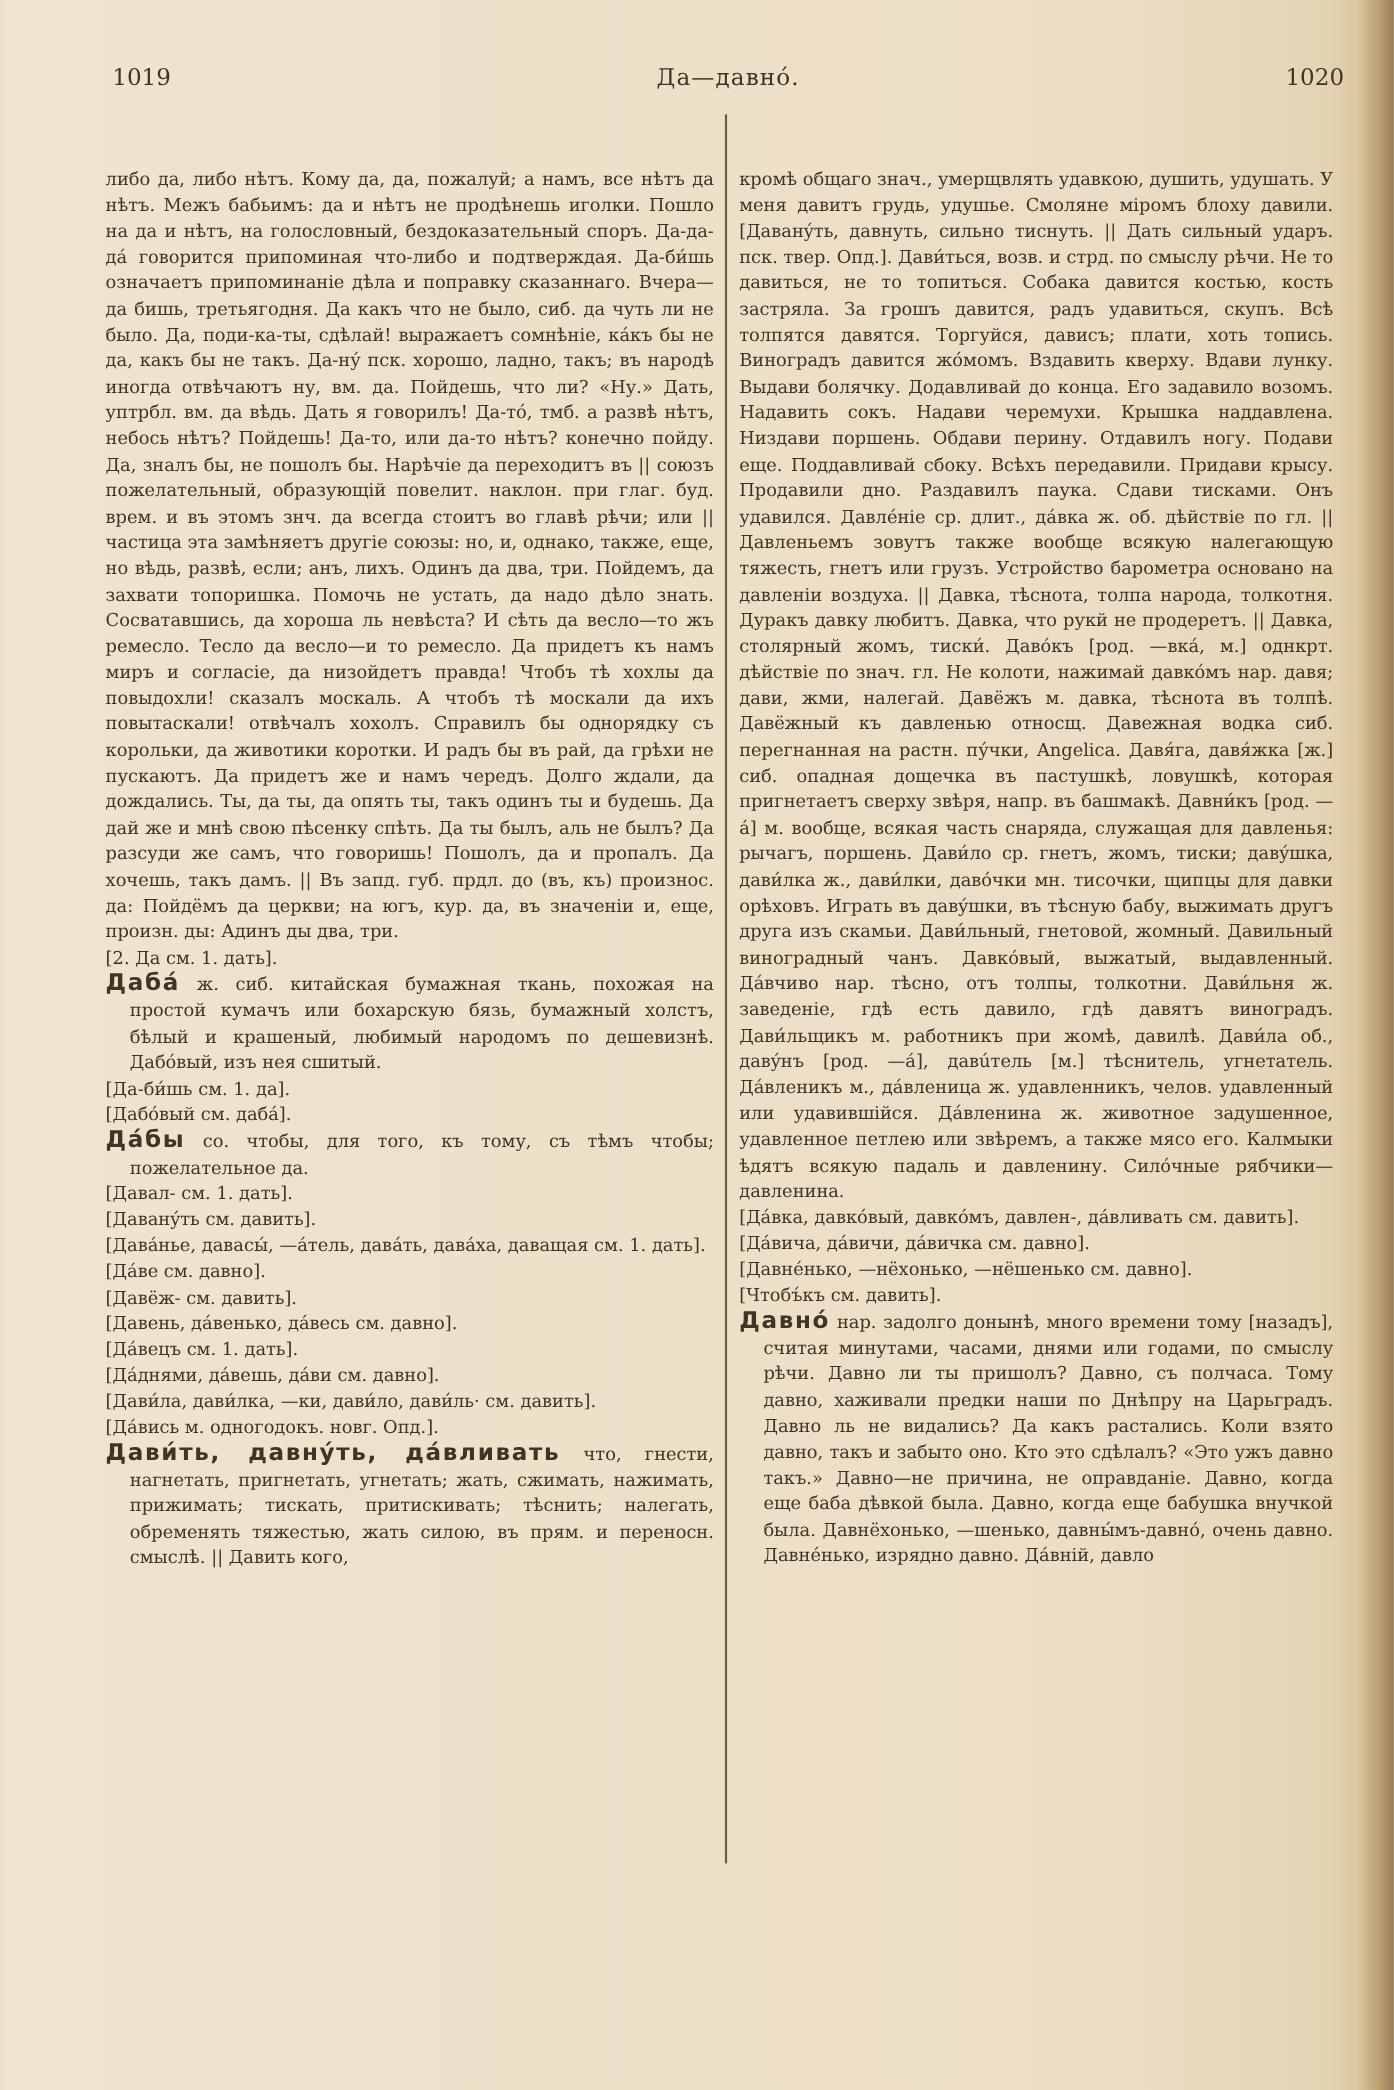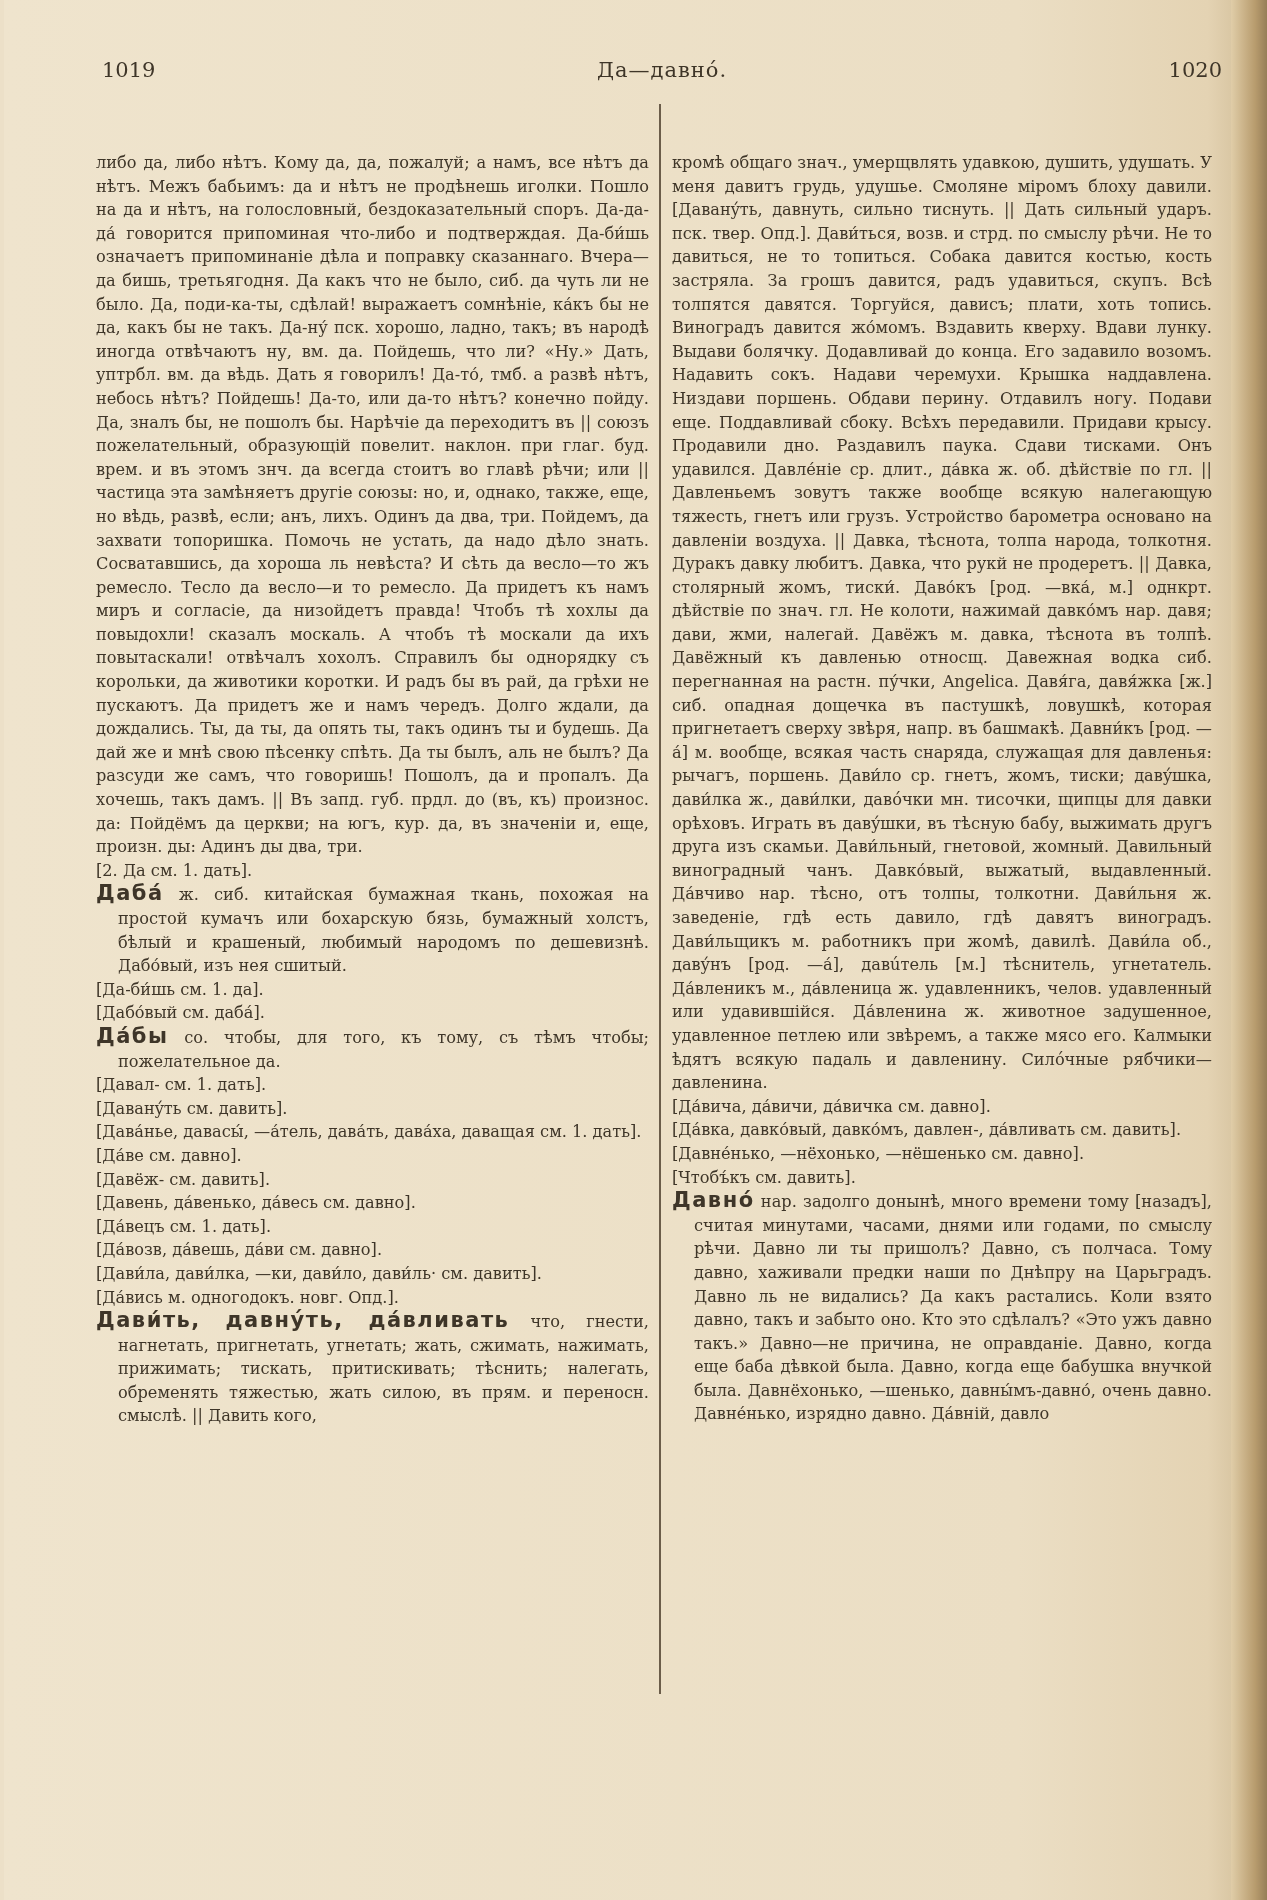--- a/index.html
+++ b/index.html
@@ -37,27 +37,27 @@
       <p class="entry"><span>[Да-би́шь см. 1. да].</span></p>
       <p class="entry"><span>[Дабо́вый см. даба́].</span></p>
       <p class="entry"><span class="hw">Да́бы</span><span> со. чтобы, для того, къ тому, съ тѣмъ чтобы; пожелательное да.</span></p>
       <p class="entry"><span>[Давал- см. 1. дать].</span></p>
       <p class="entry"><span>[Даванýть см. давить].</span></p>
       <p class="entry"><span>[Дава́нье, давасы́, —а́тель, дава́ть, дава́ха, даващая см. 1. дать].</span></p>
       <p class="entry"><span>[Да́ве см. давно].</span></p>
       <p class="entry"><span>[Давёж- см. давить].</span></p>
       <p class="entry"><span>[Давень, да́венько, да́весь см. давно].</span></p>
       <p class="entry"><span>[Да́вецъ см. 1. дать].</span></p>
-      <p class="entry"><span>[Да́возв, да́вешь, да́ви см. давно].</span></p>
+      <p class="entry"><span>[Да́днями, да́вешь, да́ви см. давно].</span></p>
       <p class="entry"><span>[Дави́ла, дави́лка, —ки, дави́ло, дави́ль· см. давить].</span></p>
       <p class="entry"><span>[Да́вись м. одногодокъ. новг. Опд.].</span></p>
       <p class="entry"><span class="hw">Дави́ть, давнýть, да́вливать</span><span> что, гнести, нагнетать, пригнетать, угнетать; жать, сжимать, нажимать, прижимать; тискать, притискивать; тѣснить; налегать, обременять тяжестью, жать силою, въ прям. и переносн. смыслѣ. || Давить кого,</span></p>
     </div>
   <div class="rule"></div>
   <div class="col col-r" id="col-right">
       <p class="entry cont"><span>кромѣ общаго знач., умерщвлять удавкою, душить, удушать. У меня давитъ грудь, удушье. Смоляне міромъ блоху давили. [Даванýть, давнуть, сильно тиснуть. || Дать сильный ударъ. пск. твер. Опд.]. Дави́ться, возв. и стрд. по смыслу рѣчи. Не то давиться, не то топиться. Собака давится костью, кость застряла. За грошъ давится, радъ удавиться, скупъ. Всѣ толпятся давятся. Торгуйся, дависъ; плати, хоть топись. Виноградъ давится жо́момъ. Вздавить кверху. Вдави лунку. Выдави болячку. Додавливай до конца. Его задавило возомъ. Надавить сокъ. Надави черемухи. Крышка наддавлена. Низдави поршень. Обдави перину. Отдавилъ ногу. Подави еще. Поддавливай сбоку. Всѣхъ передавили. Придави крысу. Продавили дно. Раздавилъ паука. Сдави тисками. Онъ удавился. Давле́ніе ср. длит., да́вка ж. об. дѣйствіе по гл. || Давленьемъ зовутъ также вообще всякую налегающую тяжесть, гнетъ или грузъ. Устройство барометра основано на давленіи воздуха. || Давка, тѣснота, толпа народа, толкотня. Дуракъ давку любитъ. Давка, что рукй не продеретъ. || Давка, столярный жомъ, тиски́. Даво́къ [род. —вка́, м.] однкрт. дѣйствіе по знач. гл. Не колоти, нажимай давко́мъ нар. давя; дави, жми, налегай. Давёжъ м. давка, тѣснота въ толпѣ. Давёжный къ давленью относщ. Давежная водка сиб. перегнанная на растн. пу́чки, Angelica. Давя́га, давя́жка [ж.] сиб. опадная дощечка въ пастушкѣ, ловушкѣ, которая пригнетаетъ сверху звѣря, напр. въ башмакѣ. Давни́къ [род. —а́] м. вообще, всякая часть снаряда, служащая для давленья: рычагъ, поршень. Дави́ло ср. гнетъ, жомъ, тиски; давýшка, дави́лка ж., дави́лки, давóчки мн. тисочки, щипцы для давки орѣховъ. Играть въ давýшки, въ тѣсную бабу, выжимать другъ друга изъ скамьи. Дави́льный, гнетовой, жомный. Давильный виноградный чанъ. Давко́вый, выжатый, выдавленный. Да́вчиво нар. тѣсно, отъ толпы, толкотни. Дави́льня ж. заведеніе, гдѣ есть давило, гдѣ давятъ виноградъ. Дави́льщикъ м. работникъ при жомѣ, давилѣ. Дави́ла об., давýнъ [род. —а́], давúтель [м.] тѣснитель, угнетатель. Да́вленикъ м., да́вленица ж. удавленникъ, челов. удавленный или удавившійся. Да́вленина ж. животное задушенное, удавленное петлею или звѣремъ, а также мясо его. Калмыки ѣдятъ всякую падаль и давленину. Силóчные рябчики—давленина.</span></p>
+      <p class="entry"><span>[Да́вка, давко́вый, давко́мъ, давлен-, да́вливать см. давить].</span></p>
       <p class="entry"><span>[Да́вича, да́вичи, да́вичка см. давно].</span></p>
-      <p class="entry"><span>[Да́вка, давко́вый, давко́мъ, давлен-, да́вливать см. давить].</span></p>
       <p class="entry"><span>[Давне́нько, —нёхонько, —нёшенько см. давно].</span></p>
       <p class="entry"><span>[Чтобъ́къ см. давить].</span></p>
       <p class="entry"><span class="hw">Давно́</span><span> нар. задолго донынѣ, много времени тому [назадъ], считая минутами, часами, днями или годами, по смыслу рѣчи. Давно ли ты пришолъ? Давно, съ полчаса. Тому давно, хаживали предки наши по Днѣпру на Царьградъ. Давно ль не видались? Да какъ растались. Коли взято давно, такъ и забыто оно. Кто это сдѣлалъ? «Это ужъ давно такъ.» Давно—не причина, не оправданіе. Давно, когда еще баба дѣвкой была. Давно, когда еще бабушка внучкой была. Давнёхонько, —шенько, давны́мъ-давно́, очень давно. Давне́нько, изрядно давно. Да́вній, давло</span></p>
     </div>
 </div>
 
 </body></html>

